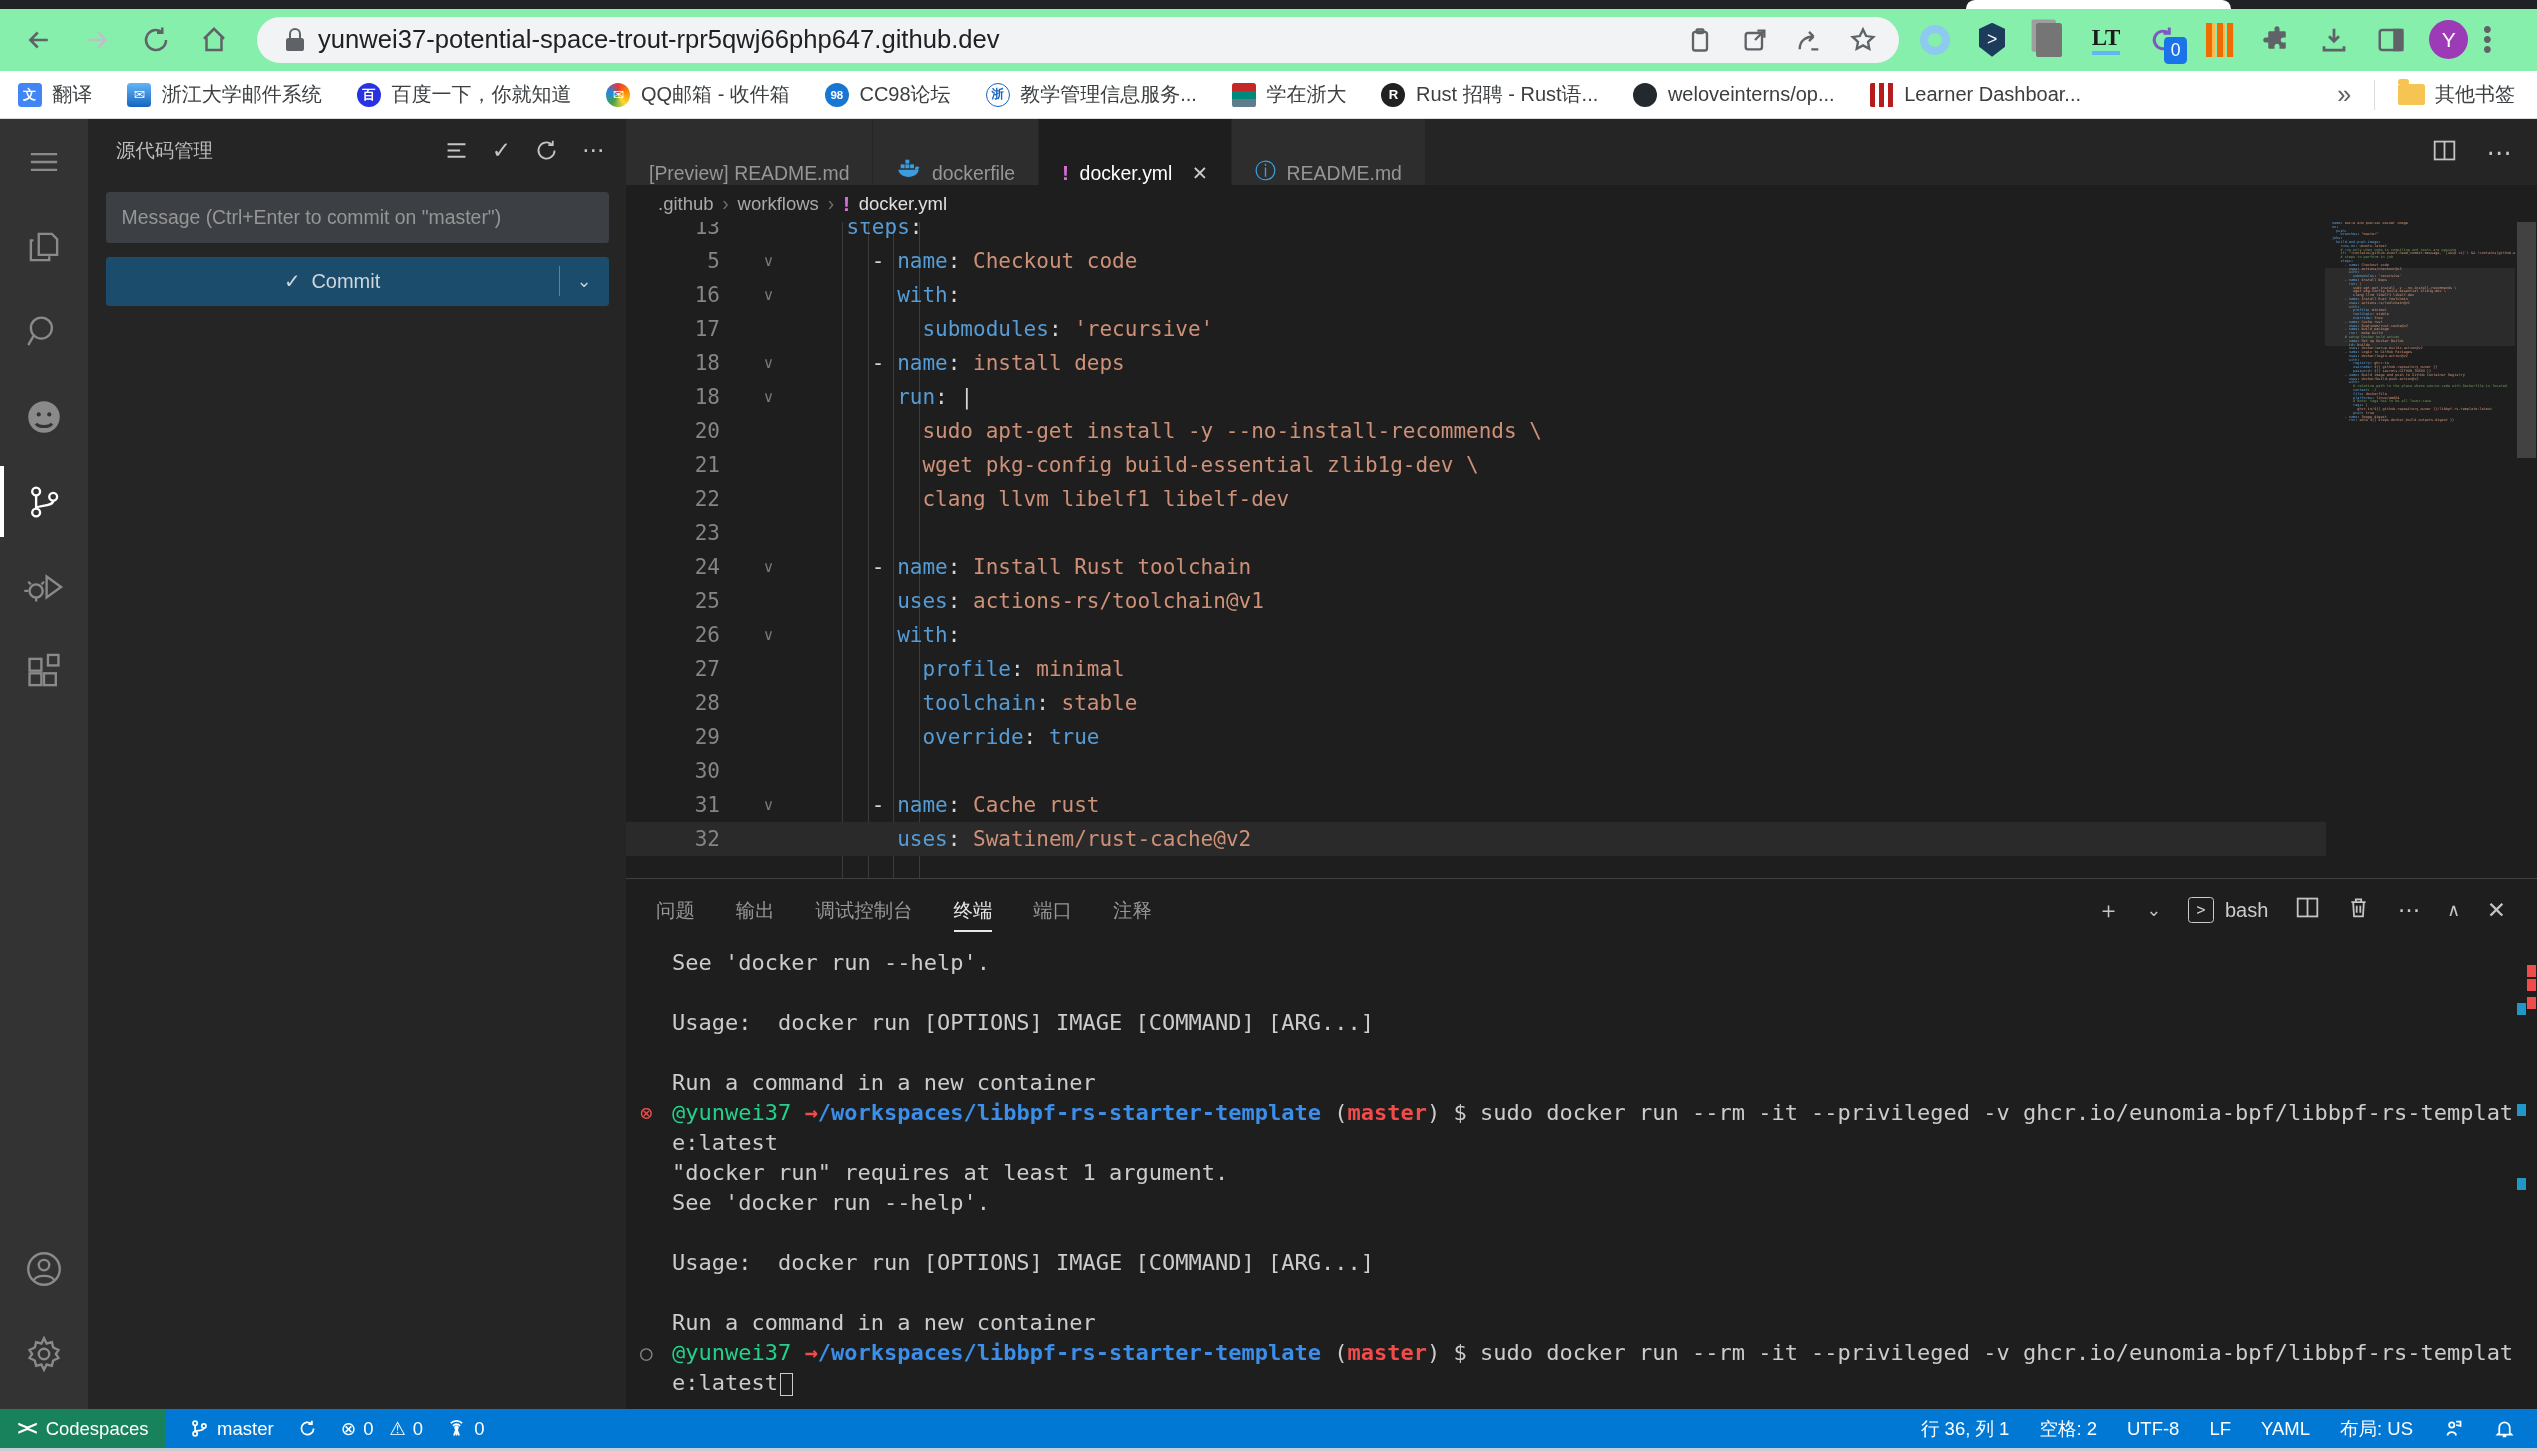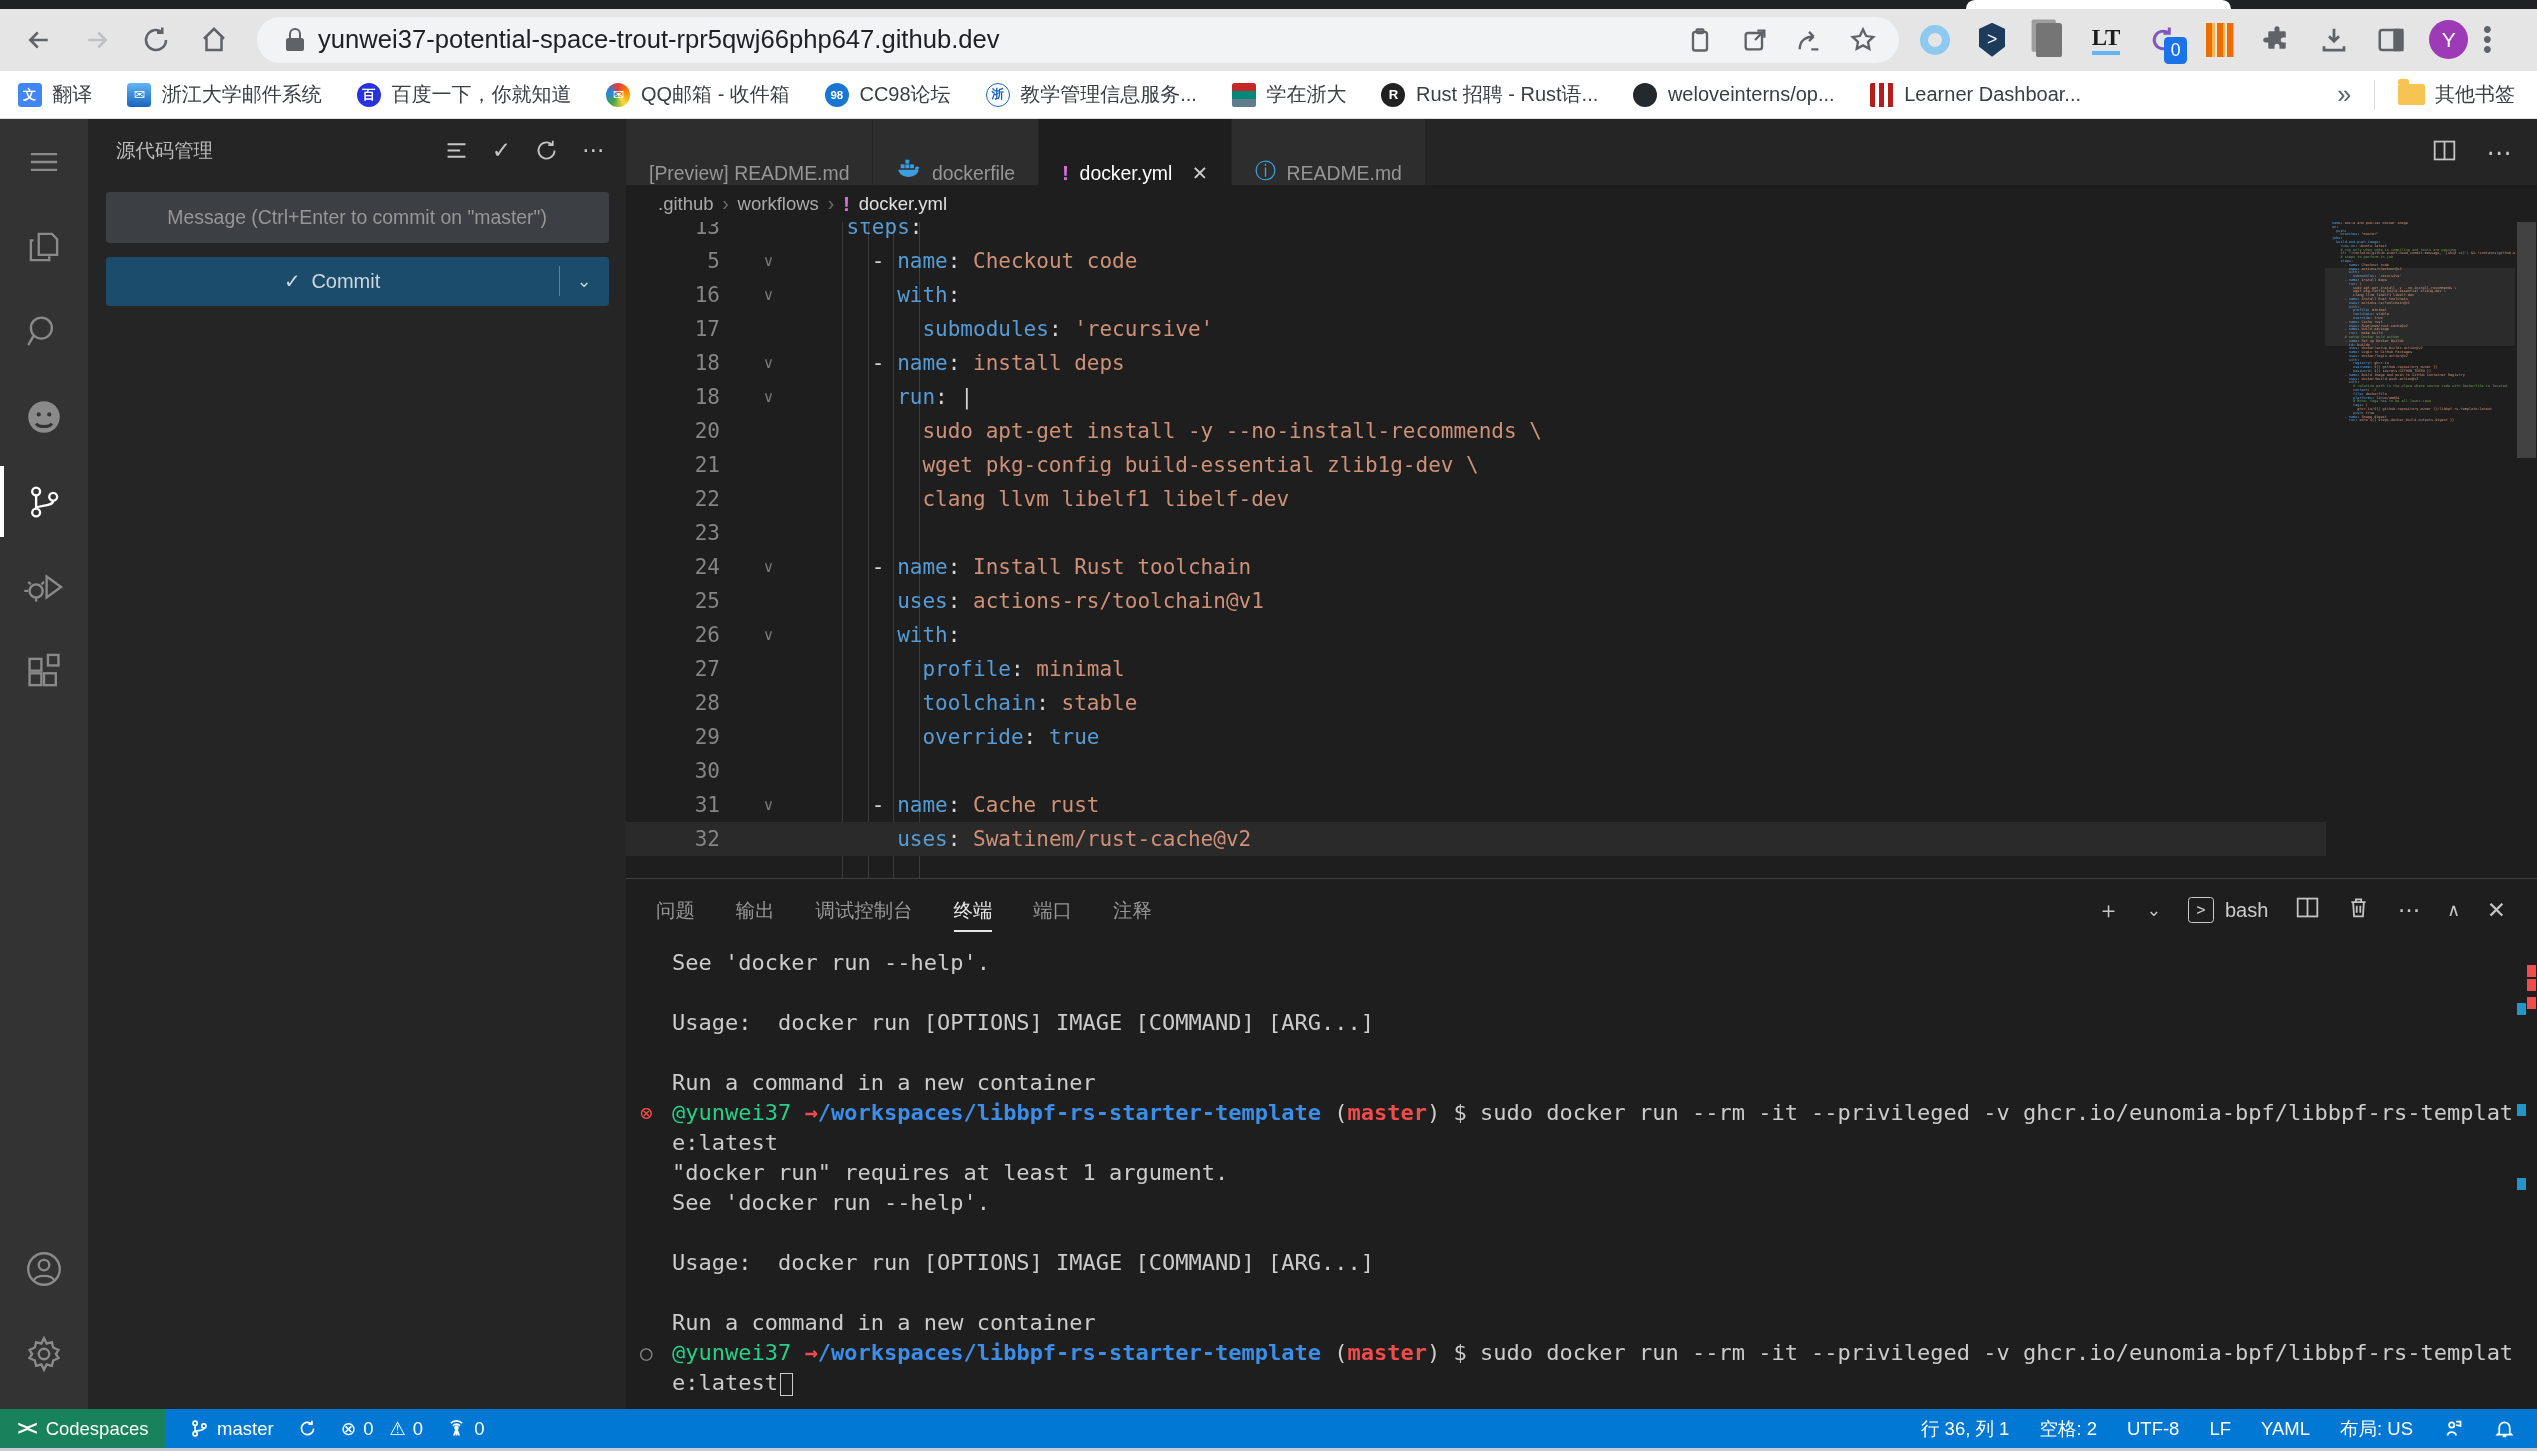--- a/index.html
+++ b/index.html
@@ -3,21 +3,21 @@
 <meta charset="utf-8">
 <style>
   * { margin:0; padding:0; box-sizing:border-box; }
   html,body { width:2538px; height:1451px; overflow:hidden; background:#1e1e1e;
     font-family:"Liberation Sans","DejaVu Sans",sans-serif; }
   .mono { font-family:"DejaVu Sans Mono",monospace; }
 
   
   #top-strip { position:absolute; left:0; top:0; width:2538px; height:8.8px; background:#202124; }
   #tab-notch { position:absolute; left:1966px; top:0; width:265px; height:8.8px; background:#ffffff; border-radius:8.8px 8.8px 0 0; }
-  #toolbar { position:absolute; left:0; top:8.8px; width:2538px; height:62px; background:#e5e5e5; display:flex; align-items:center; }
+  #toolbar { position:absolute; left:0; top:8.8px; width:2538px; height:62px; background:#86efac; display:flex; align-items:center; }
   .nav-ic { width:39px; height:39px; display:flex; align-items:center; justify-content:center; color:#5f6368; font-size:28px; margin-left:19.4px; border-radius:50%; }
   .nav-ic.disabled { color:#bdc1c6; }
   #url-pill { margin-left:23px; width:1642px; height:46px; background:#f1f3f4; border-radius:23px; display:flex; align-items:center; padding:0 17.6px; }
   #lock-icon { width:17.6px; height:23px; position:relative; margin:0 14px 0 12.3px; }
   #lock-icon .body { position:absolute; bottom:0; width:17.6px; height:13.2px; background:#5f6368; border-radius:2.6px; }
   #lock-icon .shackle { position:absolute; top:0; left:2.6px; width:12.3px; height:12.3px; border:2.6px solid #5f6368; border-bottom:none; border-radius:7px 7px 0 0; }
   #url-text { font-size:25.6px; color:#202124; flex:1; white-space:nowrap; overflow:hidden; }
   .pill-ic { width:35px; height:35px; display:flex; align-items:center; justify-content:center; color:#5f6368; margin-left:19.4px; }
   .ext-ic { width:41px; height:41px; margin-left:16px; display:flex; align-items:center; justify-content:center; position:relative; }
   #ext-oring { width:30px; height:30px; border:8px solid #8ec9ef; border-radius:50%; }
@@ -58,21 +58,21 @@
   .act-item.active { color:#ffffff; }
   .act-item.active:before { content:""; position:absolute; left:0; top:7px; width:3.5px; height:71px; background:#ffffff; }
   .act-item svg { width:42px; height:42px; stroke:currentColor; fill:none; stroke-width:1.8; }
   #act-bottom { position:absolute; bottom:12.3px; left:0; width:88px; }
 
   #sidebar { position:absolute; left:88px; top:0; width:538px; height:1290px; background:#252526; }
   #sc-header { display:flex; align-items:center; height:62px; padding:0 21px 0 28px; }
   #sc-title { color:#bbbbbb; font-size:19.4px; flex:1; }
   .sc-ic { color:#c5c5c5; margin-left:23px; font-size:23px; display:flex; align-items:center; }
   .sc-ic svg { width:25px; height:25px; stroke:currentColor; fill:none; stroke-width:2; }
-  #commit-input { display:block; margin:10.6px 17.6px 0 17.6px; width:503px; height:51px; background:#3c3f44; border:none; border-radius:3.5px; color:#cccccc; font-size:19.4px; padding:0 16px; font-family:"Liberation Sans",sans-serif;text-align:center; }
+  #commit-input { display:block; margin:10.6px 17.6px 0 17.6px; width:503px; height:51px; background:#3c3f44; border:none; border-radius:3.5px; color:#cccccc; font-size:19.4px; padding:0 16px; font-family:"Liberation Sans",sans-serif; }
   #commit-input::placeholder { color:#969696; }
   #commit-btn { margin:14px 17.6px 0 17.6px; width:503px; height:49px; background:#1c4c6c; border-radius:3.5px; display:flex; align-items:center; color:#ccd6db; font-size:20px; }
   #commit-btn .main { flex:1; display:flex; align-items:center; justify-content:center; gap:10.6px; }
   #commit-btn .sep { width:0.9px; height:30px; background:rgba(255,255,255,.3); }
   #commit-btn .dd { width:49px; text-align:center; font-size:17.6px; }
 
   #main { position:absolute; left:626px; top:0; width:1912px; height:1290px; }
 
   
   #tabbar { height:66px; background:#252526; display:flex; align-items:stretch; }

